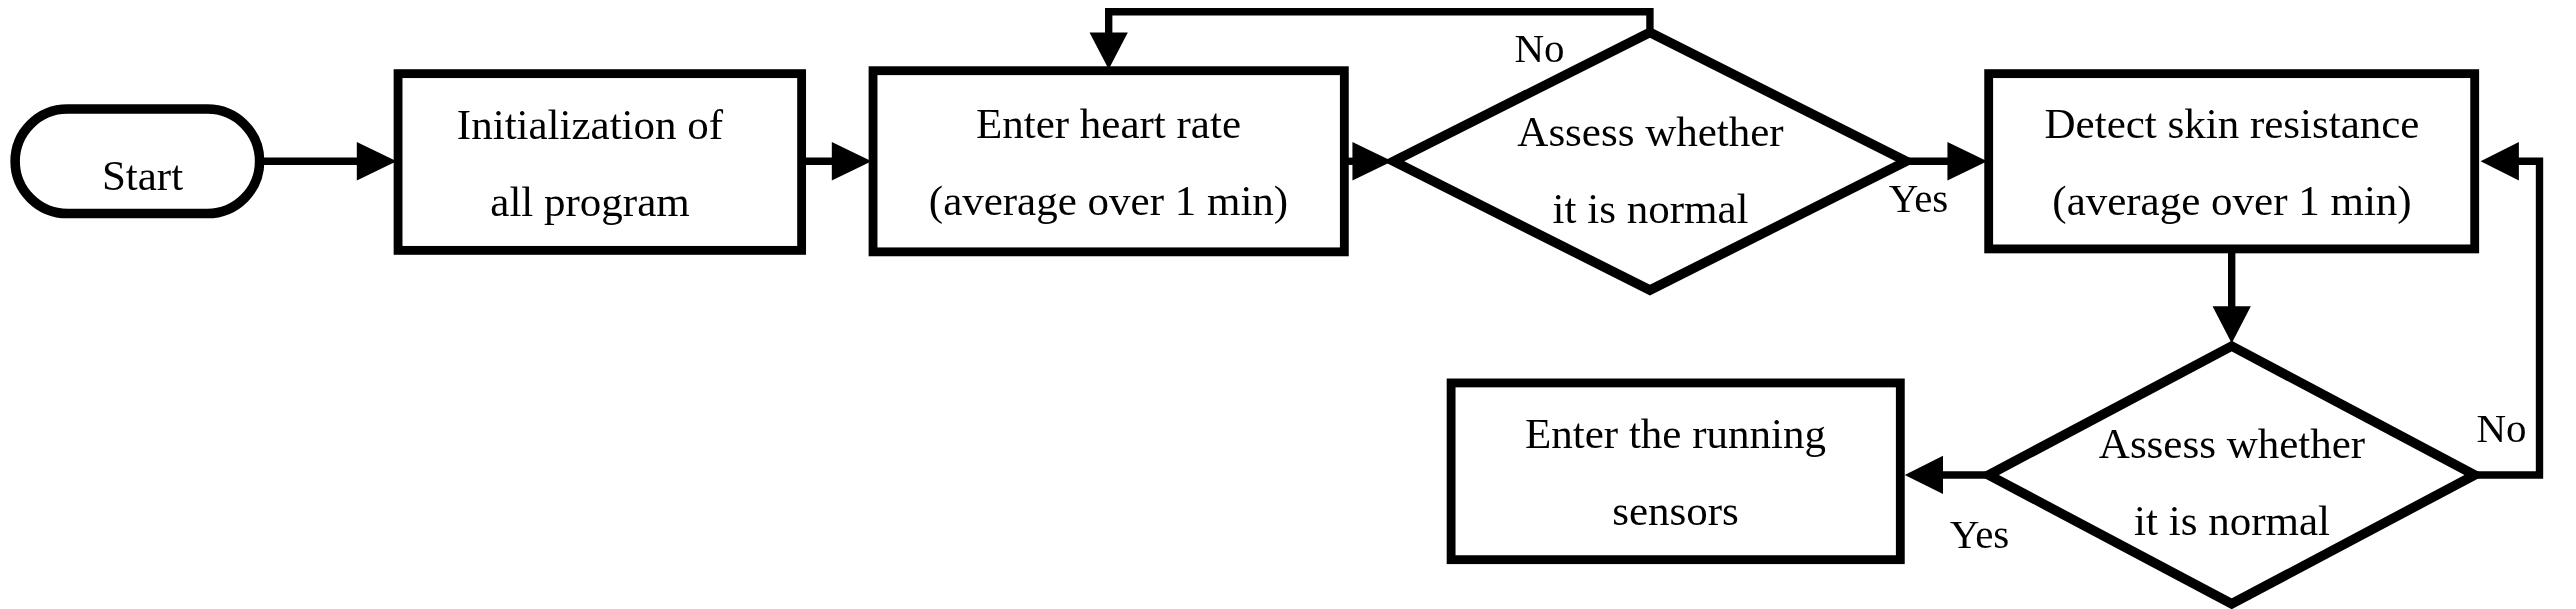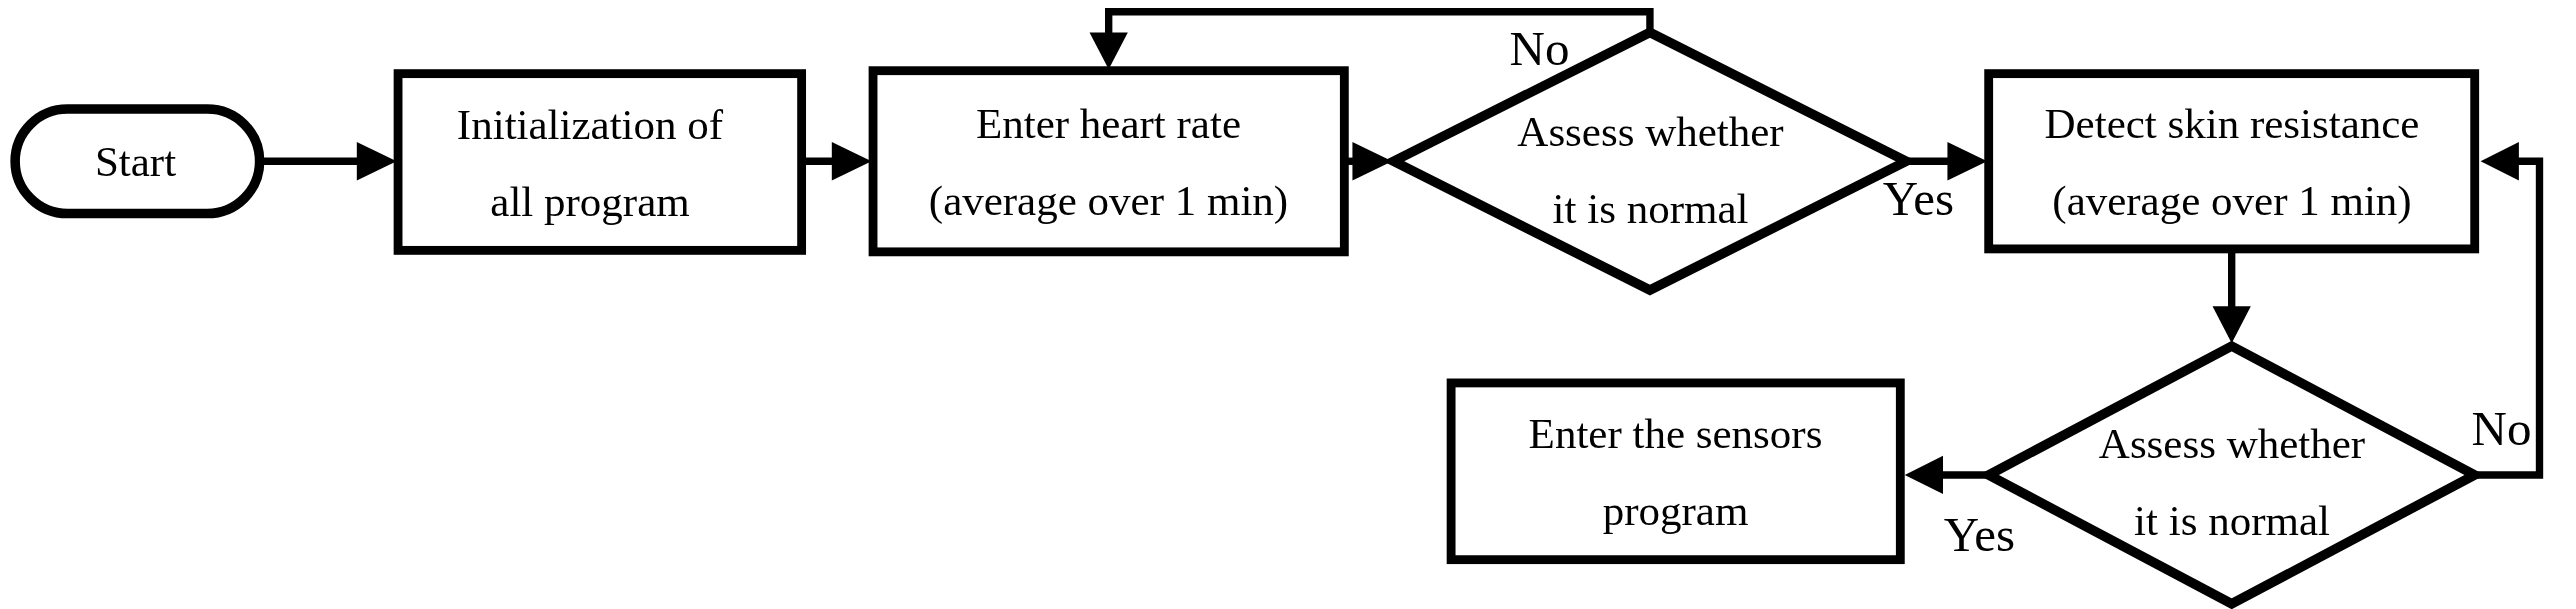--- a/index.html
+++ b/index.html
@@ -31,21 +31,21 @@
     font-size: 43px;
     line-height: 77px;
     box-sizing: border-box;
     white-space: nowrap;
   }
   .edge-label {
     position: absolute;
     display: flex;
     align-items: center;
     justify-content: center;
-    font-size: 49px;
+    font-size: 41px;
     line-height: 1;
     white-space: nowrap;
   }
 </style>
 </head>
 <body>
 
 <div id="canvas">
 
   <svg id="shapes" width="2576" height="609" viewBox="0 0 3497 827" xmlns="http://www.w3.org/2000/svg">
@@ -82,21 +82,21 @@
 
     <polygon points="1892,219 2240,44 2588,219 2240,394" fill="#fff" stroke="#000" stroke-width="13"></polygon>
 
     <rect x="2700" y="100" width="660" height="238" fill="#fff" stroke="#000" stroke-width="12"></rect>
 
     <polygon points="2700,645 3030,470 3360,645 3030,820" fill="#fff" stroke="#000" stroke-width="13"></polygon>
 
     <rect x="1970" y="520" width="610" height="240" fill="#fff" stroke="#000" stroke-width="12"></rect>
   </svg>
 
-  <div class="node-label" style="left:13px; top:109px; width:245px; height:105px;">
+  <div class="node-label" style="left:20px; top:109px; width:245px; height:105px;justify-content:flex-end;">
     <span>Start</span>
   </div>
 
   <div class="node-label" style="left:388px; top:74px; width:404px; height:177px;">
     <span>Initialization of</span>
     <span>all program</span>
   </div>
 
   <div class="node-label" style="left:873px; top:71px; width:471px; height:181px;">
     <span>Enter heart rate</span>
@@ -112,22 +112,22 @@
     <span>Detect skin resistance</span>
     <span>(average over 1 min)</span>
   </div>
 
   <div class="node-label" style="left:1989px; top:346px; width:486px; height:258px; padding-top:13.3px;">
     <span>Assess whether</span>
     <span>it is normal</span>
   </div>
 
   <div class="node-label" style="left:1451px; top:383px; width:449px; height:177px;">
-    <span>Enter the sensors</span>
-    <span>program</span>
+    <span>Enter the running</span>
+    <span>sensors</span>
   </div>
 
   <div class="edge-label" style="left:1466px; top:22px; width:147px; height:53px;">No</div>
 
   <div class="edge-label" style="left:1845px; top:172px; width:147px; height:53px;">Yes</div>
 
   <div class="edge-label" style="left:2428px; top:402px; width:147px; height:53px;">No</div>
 
   <div class="edge-label" style="left:1906px; top:508px; width:147px; height:53px;">Yes</div>
 

